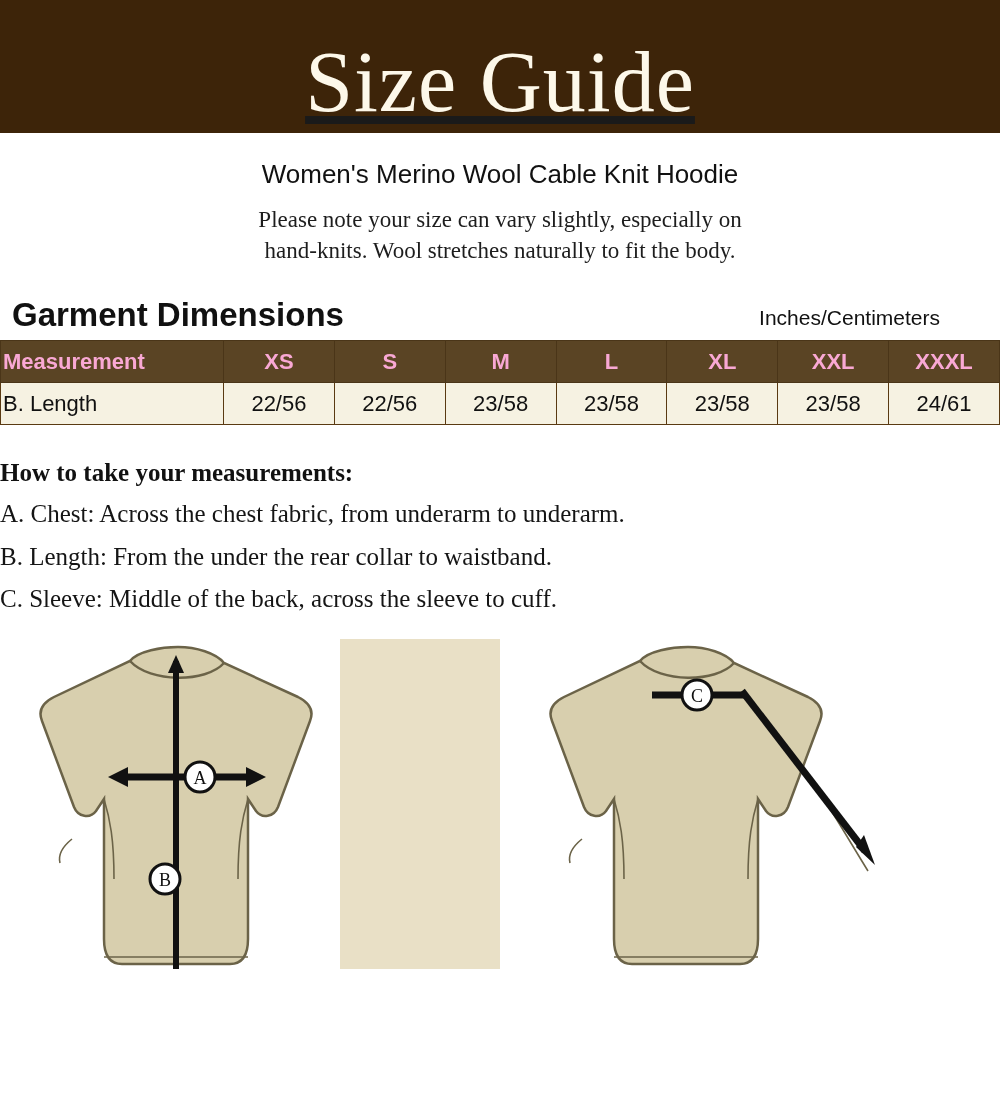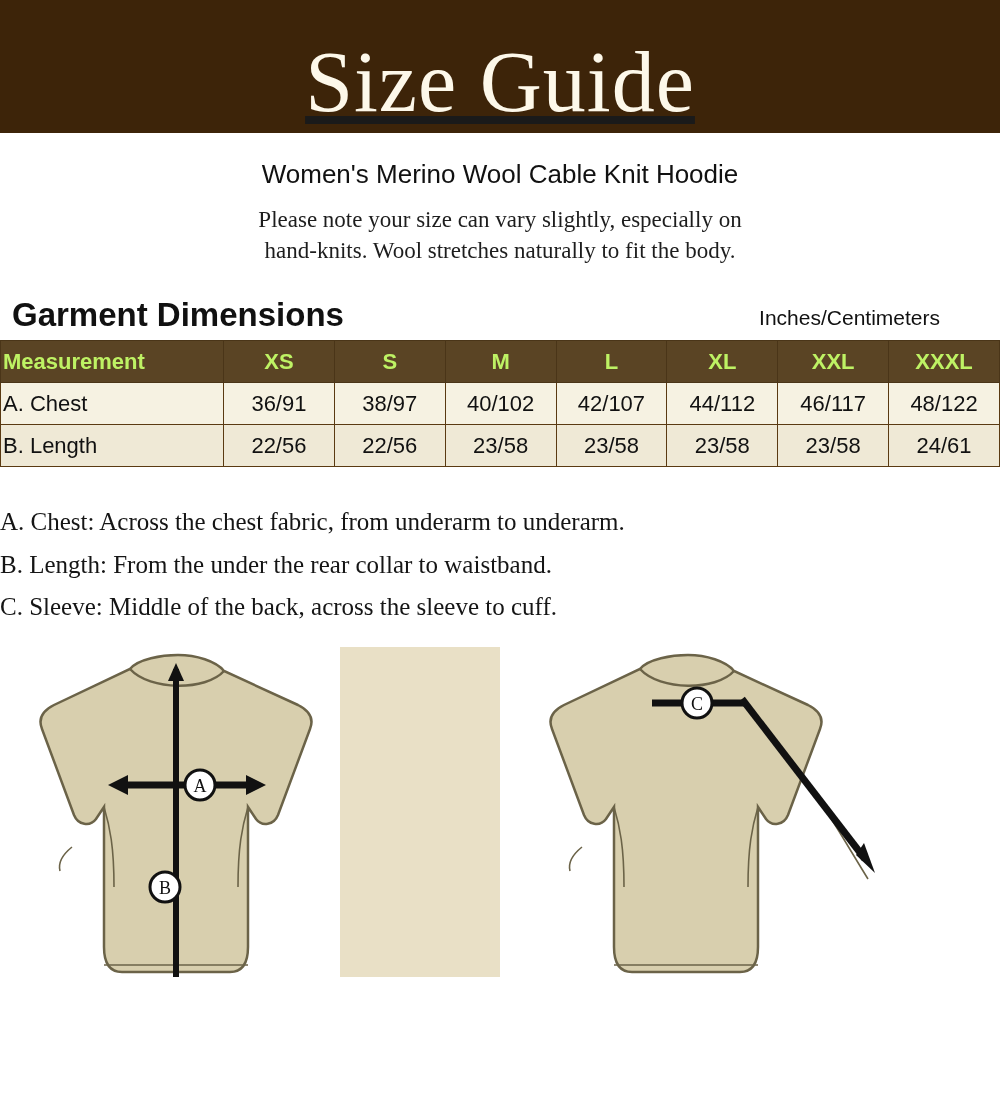--- a/index.html
+++ b/index.html
@@ -87,21 +87,21 @@
   table.size-table th,
   table.size-table td {
     border: 1px solid #5a3a12;
     height: 41px;
     font-size: 22px;
     text-align: center;
     padding: 0 2px;
   }
   table.size-table thead th {
     background: #5a4424;
-    color: #bef264;
+    color: #f9a8d4;
     font-weight: bold;
     border-color: #4a3518;
   }
   table.size-table th.col-measure,
   table.size-table td.col-measure {
     text-align: left;
     padding-left: 2px;
     width: 218px;
   }
   table.size-table tbody td {
@@ -177,43 +177,34 @@
       <th>S</th>
       <th>M</th>
       <th>L</th>
       <th>XL</th>
       <th>XXL</th>
       <th>XXXL</th>
     </tr>
   </thead>
   <tbody>
     <tr>
-      <td class="col-measure">A. Chest</td>
-      <td>36/91</td>
-      <td>38/97</td>
-      <td>40/102</td>
-      <td>42/107</td>
-      <td>44/112</td>
-      <td>46/117</td>
-      <td>48/122</td>
-    </tr>
-    <tr>
       <td class="col-measure">B. Length</td>
       <td>22/56</td>
       <td>22/56</td>
       <td>23/58</td>
       <td>23/58</td>
       <td>23/58</td>
       <td>23/58</td>
       <td>24/61</td>
     </tr>
   </tbody>
 </table>
 
 <div class="howto">
+  <div class="howto-title">How to take your measurements:</div>
   <div class="howto-line">A. Chest: Across the chest fabric, from underarm to underarm.</div>
   <div class="howto-line">B. Length: From the under the rear collar to waistband.</div>
   <div class="howto-line">C. Sleeve: Middle of the back, across the sleeve to cuff.</div>
 </div>
 
 <div class="figures">
 
   <div class="swatch"></div>
 
   <svg class="fig fig-left" width="320" height="330" viewBox="0 0 320 330">

